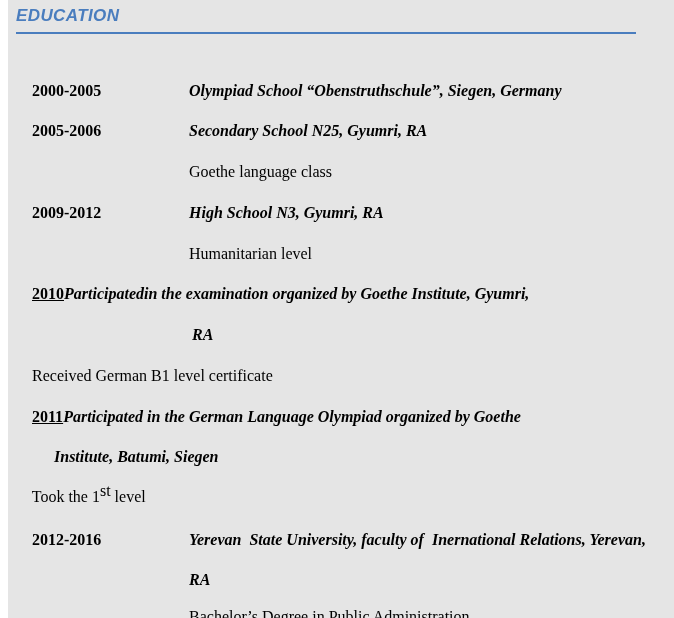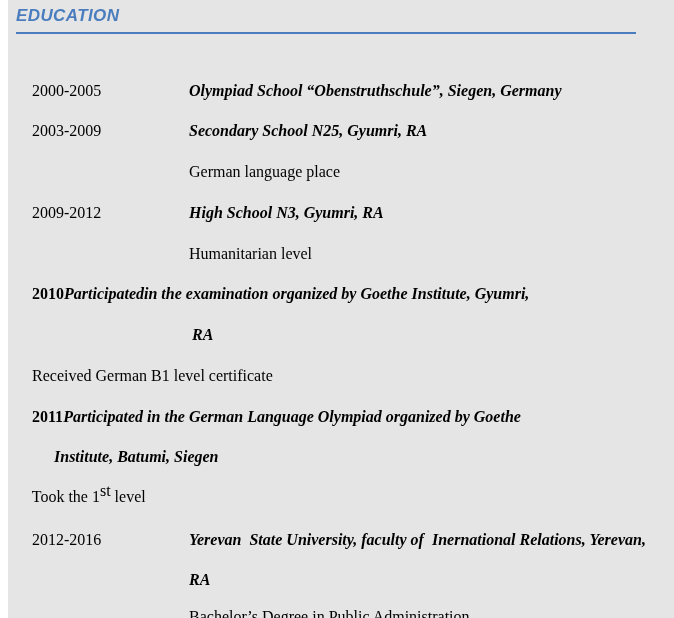--- a/index.html
+++ b/index.html
@@ -40,24 +40,24 @@
     line-height: 19px;
     white-space: pre;
   }
   .pad-margin  { padding-left: 8px; }
   .pad-col2    { padding-left: 165px; }
   .pad-ra      { padding-left: 168px; }
   .pad-inst    { padding-left: 30px; }
   .date {
     display: inline-block;
     width: 157px;
-    font-weight: normal;
+    font-weight: bold;
     white-space: pre;
   }
-  .year { font-weight: bold; }
+  .year { font-weight: bold; text-decoration: underline; }
   .bi   { font-weight: bold; font-style: italic; }
   .reg  { font-weight: normal; font-style: normal; }
   sup.sup {
     font-size: 16px;
     line-height: 0;
     vertical-align: super;
   }
 </style>
 </head>
 <body>
@@ -65,24 +65,24 @@
 <div class="page">
 
   <div class="heading">EDUCATION</div>
   <div class="heading-rule"></div>
 
   <div class="line pad-margin" style="top:62px">
     <span class="date">2000-2005</span><span class="bi">Olympiad School “Obenstruthschule”, Siegen, Germany</span>
   </div>
 
   <div class="line pad-margin" style="top:102px">
-    <span class="date">2003-2009</span><span class="bi">Secondary School N25, Gyumri, RA</span>
+    <span class="date">2005-2006</span><span class="bi">Secondary School N25, Gyumri, RA</span>
   </div>
   <div class="line pad-col2" style="top:143px">
-    <span class="reg">German language place</span>
+    <span class="reg">Goethe language class</span>
   </div>
 
   <div class="line pad-margin" style="top:184px">
     <span class="date">2009-2012</span><span class="bi">High School N3, Gyumri, RA</span>
   </div>
   <div class="line pad-col2" style="top:225px">
     <span class="reg">Humanitarian level</span>
   </div>
 
   <div class="line pad-margin" style="top:265px">

